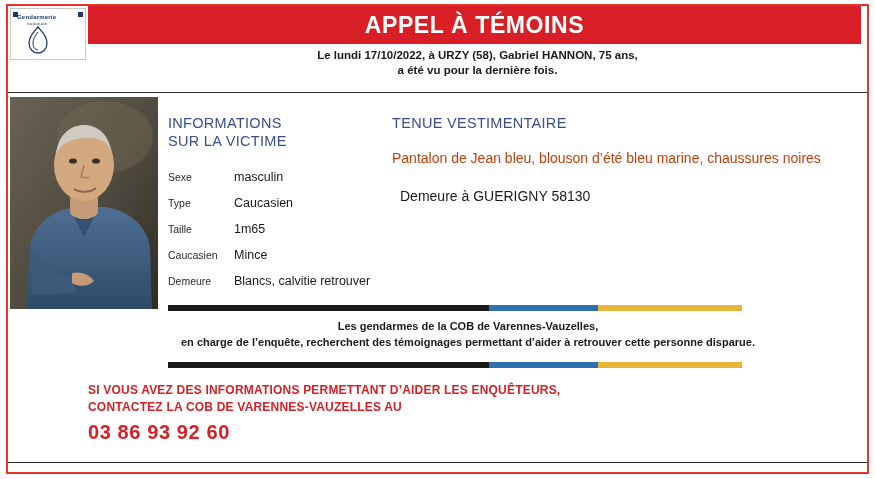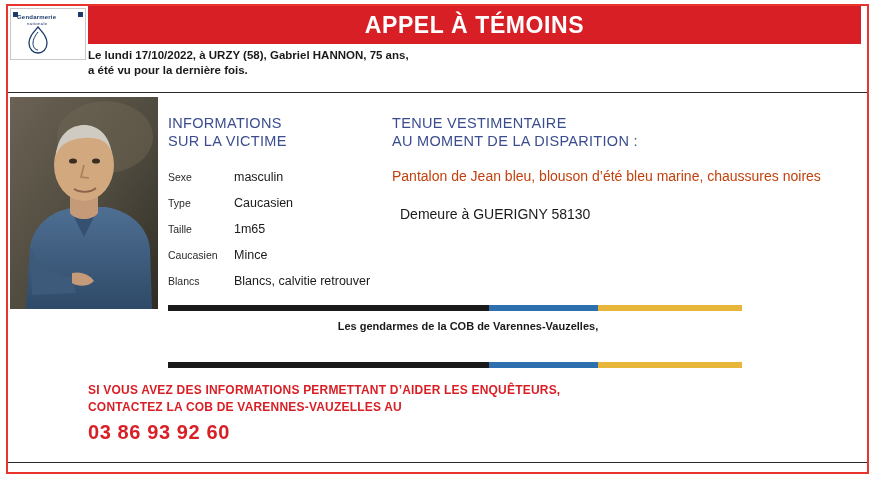--- a/index.html
+++ b/index.html
@@ -98,21 +98,21 @@
   }
   .logo-dot-l { left: 2px; }
   .logo-dot-r { right: 2px; }
 
   
   .subtitle {
     position: absolute;
     left: 88px;
     top: 48px;
     width: 779px;
-    text-align: left;
+    text-align: center;
     font-size: 11.5px;
     font-weight: bold;
     color: #1a1a1a;
     line-height: 15px;
   }
 
   .sep-line {
     position: absolute;
     left: 8px;
     top: 92px;
@@ -329,44 +329,44 @@
       </tr>
       <tr>
         <td class="info-label">Taille</td>
         <td class="info-value">1m65</td>
       </tr>
       <tr>
         <td class="info-label">Caucasien</td>
         <td class="info-value">Mince</td>
       </tr>
       <tr>
-        <td class="info-label">Blancs</td>
+        <td class="info-label">Demeure</td>
         <td class="info-value">Blancs, calvitie retrouver</td>
       </tr>
     </tbody>
       </table>
   </div>
 
   <div class="dress-col">
     <div class="dress-heading">
       <div>TENUE VESTIMENTAIRE</div>
-      <div>AU MOMENT DE LA DISPARITION :</div>
     </div>
     <div class="dress-text">Pantalon de Jean bleu, blouson d’été bleu marine, chaussures noires</div>
     <div class="dress-town">Demeure à GUERIGNY 58130</div>
   </div>
 
   <div class="tribar tribar-1">
     <div class="seg" style="width:56%;background:#1a1a1a"></div>
     <div class="seg" style="width:19%;background:#2e6fb0"></div>
     <div class="seg" style="width:25%;background:#e8b63a"></div>
   </div>
 
   <div class="gendarmes-text">
     <div>Les gendarmes de la COB de  Varennes-Vauzelles,</div>
+    <div>en charge de l’enquête, recherchent des témoignages permettant d’aider à retrouver cette personne disparue.</div>
   </div>
 
   <div class="tribar tribar-2">
     <div class="seg" style="width:56%;background:#1a1a1a"></div>
     <div class="seg" style="width:19%;background:#2e6fb0"></div>
     <div class="seg" style="width:25%;background:#e8b63a"></div>
   </div>
 
   <div class="call-block">
     <div class="call-line">SI VOUS AVEZ DES INFORMATIONS PERMETTANT D’AIDER LES ENQUÊTEURS,</div>

